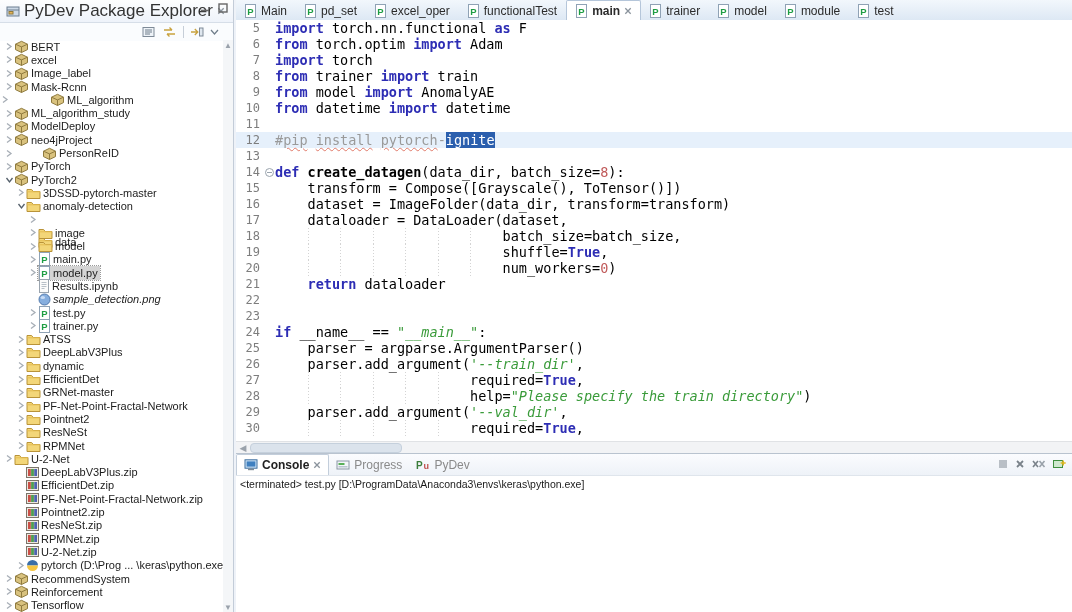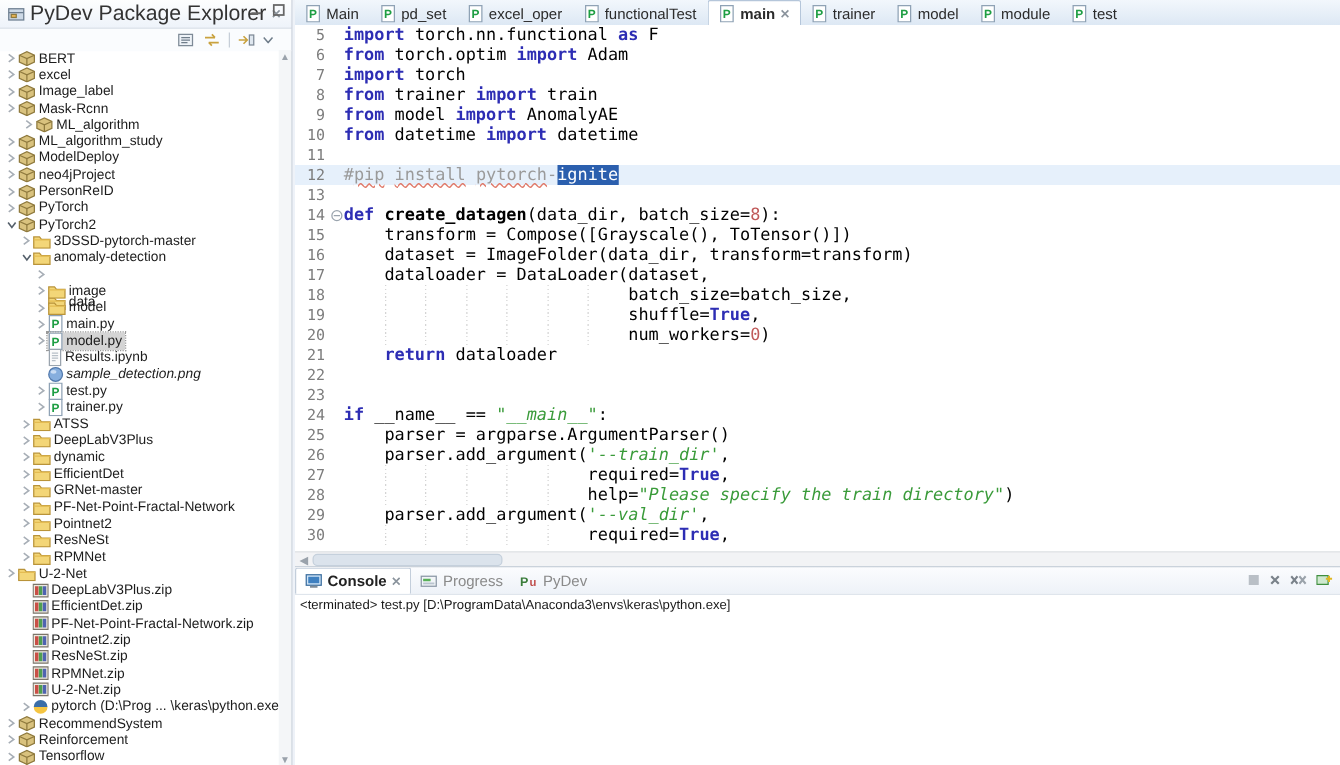--- a/index.html
+++ b/index.html
@@ -182,21 +182,21 @@
             <span class="icon">
               <svg width="15" height="13" viewBox="0 0 15 13">
                 <path d="M1.5 4.2 L7.5 1.3 L13.5 4.2 L13.5 9.6 L7.5 12.5 L1.5 9.6 Z" fill="#d9c27e" stroke="#8f7a3e"></path>
                 <path d="M1.5 4.2 L7.5 6.9 L13.5 4.2" fill="none" stroke="#8f7a3e"></path>
                 <path d="M7.5 6.9 L7.5 12.5" stroke="#8f7a3e"></path>
               </svg>
             </span>
             <span class="tree-label">Mask-Rcnn</span>
           </span>
         </div>
-        <div class="tree-row" style="padding-left: 18px;">
+        <div class="tree-row" style="padding-left: 0; gap: 40px;">
           <span class="tree-arrow">
             <svg width="8" height="9" viewBox="0 0 8 9">
               <path d="M2 1.5 L6 4.5 L2 7.5" fill="none" stroke="#a7aeb6" stroke-width="1.3"></path>
             </svg>
           </span>
           <span style="display: inline-flex; align-items: center;">
             <span class="icon">
               <svg width="15" height="13" viewBox="0 0 15 13">
                 <path d="M1.5 4.2 L7.5 1.3 L13.5 4.2 L13.5 9.6 L7.5 12.5 L1.5 9.6 Z" fill="#d9c27e" stroke="#8f7a3e"></path>
                 <path d="M1.5 4.2 L7.5 6.9 L13.5 4.2" fill="none" stroke="#8f7a3e"></path>
@@ -250,21 +250,21 @@
             <span class="icon">
               <svg width="15" height="13" viewBox="0 0 15 13">
                 <path d="M1.5 4.2 L7.5 1.3 L13.5 4.2 L13.5 9.6 L7.5 12.5 L1.5 9.6 Z" fill="#d9c27e" stroke="#8f7a3e"></path>
                 <path d="M1.5 4.2 L7.5 6.9 L13.5 4.2" fill="none" stroke="#8f7a3e"></path>
                 <path d="M7.5 6.9 L7.5 12.5" stroke="#8f7a3e"></path>
               </svg>
             </span>
             <span class="tree-label">neo4jProject</span>
           </span>
         </div>
-        <div class="tree-row" style="padding-left: 4px;">
+        <div class="tree-row" style="padding-left: 4px; gap: 28px;">
           <span class="tree-arrow">
             <svg width="8" height="9" viewBox="0 0 8 9">
               <path d="M2 1.5 L6 4.5 L2 7.5" fill="none" stroke="#a7aeb6" stroke-width="1.3"></path>
             </svg>
           </span>
           <span style="display: inline-flex; align-items: center;">
             <span class="icon">
               <svg width="15" height="13" viewBox="0 0 15 13">
                 <path d="M1.5 4.2 L7.5 1.3 L13.5 4.2 L13.5 9.6 L7.5 12.5 L1.5 9.6 Z" fill="#d9c27e" stroke="#8f7a3e"></path>
                 <path d="M1.5 4.2 L7.5 6.9 L13.5 4.2" fill="none" stroke="#8f7a3e"></path>

